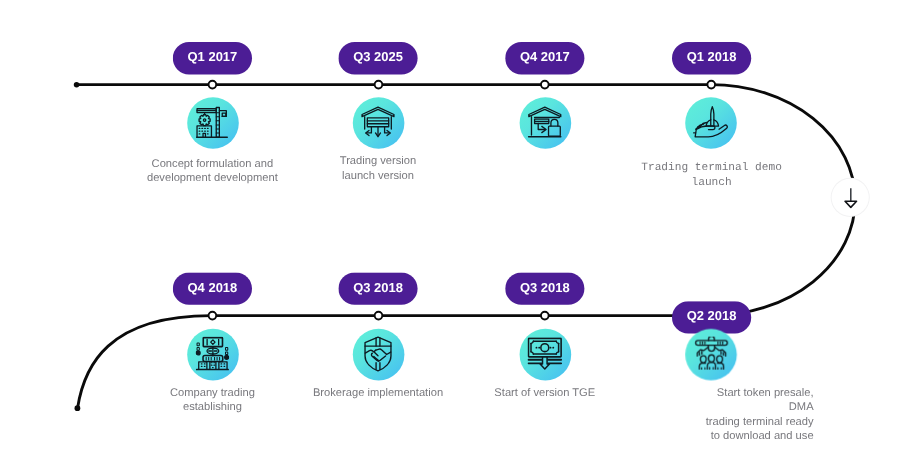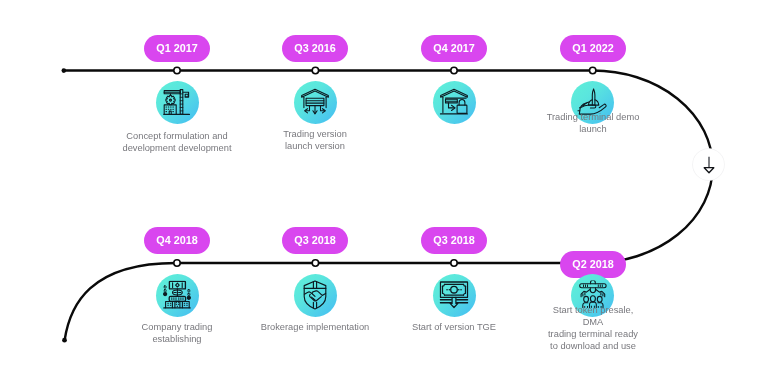--- a/index.html
+++ b/index.html
@@ -1,21 +1,21 @@
 <!DOCTYPE html>
 <html><head>
 <meta charset="utf-8">
 <title>Roadmap Timeline</title>
 <style>
   html,body{margin:0;padding:0;}
   body{width:768px;height:392px;background:#ffffff;font-family:"Liberation Sans",sans-serif;overflow:hidden;-webkit-font-smoothing:antialiased;}
   #stage{position:relative;width:768px;height:392px;transform:translateZ(0);}
   .track{position:absolute;left:0;top:0;width:768px;height:392px;overflow:visible;}
   .node{position:absolute;width:0;height:0;}
-  .pill{position:absolute;left:-33px;background:#d946ef;color:#ffffff;border-radius:13.5px;font-weight:bold;font-size:10.8px;width:66px;height:27px;display:flex;align-items:center;justify-content:center;padding-bottom:2px;box-sizing:border-box;letter-spacing:0px;white-space:nowrap;will-change:transform;}
+  .pill{position:absolute;left:-33px;background:#4c1d95;color:#ffffff;border-radius:13.5px;font-weight:bold;font-size:10.8px;width:66px;height:27px;display:flex;align-items:center;justify-content:center;padding-bottom:2px;box-sizing:border-box;letter-spacing:0px;white-space:nowrap;will-change:transform;}
   .icon-circle{position:absolute;left:-21.5px;width:43px;height:43px;border-radius:50%;
      background:linear-gradient(135deg,#5ff0d8 0%,#5ae5de 38%,#44bcf3 100%);}
   .icon-circle svg{position:absolute;left:50%;top:50%;transform:translate(-50%,-50%);}
   .caption{position:absolute;left:-85px;width:170px;color:#78787d;font-size:9.3px;line-height:11.9px;text-align:center;will-change:transform;}
   .flow-badge{position:absolute;left:693.2px;top:149.3px;width:31px;height:31px;border-radius:50%;background:#ffffff;
      box-shadow:0 0 0 0.8px #f2f2f3;display:flex;align-items:center;justify-content:center;}
 </style>
 </head>
 <body>
 
@@ -60,21 +60,21 @@
             </g> 
             <path d="M0.9 26.4 H26.4" stroke-width="1.25"></path> 
           </svg>
         </div>
         <div class="caption" style="top: 60px; text-align: center;">
           <div>Concept formulation and</div>
           <div>development development</div>
         </div>
       </div>
       <div class="node" style="left: 315.4px; top: 70.5px;">
-        <div class="pill" style="top: -36px;">Q3 2016</div>
+        <div class="pill" style="top: -36px;">Q3 2025</div>
         <div class="icon-circle" style="top: 10.1px;">
           <svg width="29" height="28" viewBox="0 0 29 28" fill="none" stroke="#0d1b22" stroke-width="1.1" stroke-linejoin="round" stroke-linecap="round"> 
             <path d="M1.2 7.4 L14.5 1.2 L27.8 7.4 V9.2 L14.5 3.1 L1.2 9.2 Z"></path> 
             <path d="M3.4 9.3 V19.6"></path> 
             <path d="M25.6 9.3 V19.6"></path> 
             <path d="M5.6 10.3 H23.4 V17.6 H5.6 Z"></path> 
             <path d="M5.6 12.7 H23.4 M5.6 15.1 H23.4"></path> 
             <path d="M9.0 17.6 V22.8 H5.2"></path> 
             <path d="M7.0 20.7 L4.2 22.8 L7.0 24.9"></path> 
             <path d="M20.0 17.6 V22.8 H23.8"></path> 
@@ -101,35 +101,35 @@
             <path d="M12.0 17.3 L15.6 19.9 L12.0 22.5"></path> 
             <path d="M19.6 17.1 V14.6 C19.6 12.7 20.9 11.5 22.5 11.5 C24.1 11.5 25.4 12.7 25.4 14.6 V17.1"></path> 
             <rect x="17.6" y="17.1" width="9.8" height="8.3" rx="0.7"></rect> 
             <path d="M1.0 25.9 H27.8" stroke-width="1.3"></path> 
           </svg>
         </div>
         <div class="caption" style="top: 58.2px;">
         </div>
       </div>
       <div class="node" style="left: 592.7px; top: 70.5px;">
-        <div class="pill" style="top: -36px;">Q1 2022</div>
+        <div class="pill" style="top: -36px;">Q1 2018</div>
         <div class="icon-circle" style="top: 10.1px;">
           <svg width="32" height="29" viewBox="0 0 32 29" fill="none" stroke="#0d1b22" stroke-width="1.1" stroke-linejoin="round" stroke-linecap="round"> 
             <path d="M16.6 1.4 C15.7 3.4 15.3 5.4 15.3 7.6 V17.6 H17.9 V7.6 C17.9 5.4 17.5 3.4 16.6 1.4 Z"></path> 
             <path d="M15.3 12.3 C13.2 13.0 11.7 14.9 11.4 17.6 H15.3"></path> 
             <path d="M17.9 12.3 C20.0 13.0 21.5 14.9 21.8 17.6 H17.9"></path> 
             <path d="M11.8 14.6 C9.9 14.8 8.0 15.8 6.8 17.4"></path> 
             <path d="M9.3 15.9 C7.3 16.1 5.5 17.0 4.3 18.5"></path> 
             <path d="M7.0 17.7 C5.3 18.0 3.8 18.9 2.8 20.1"></path> 
             <path d="M3.2 20.4 C5.9 18.6 9.4 17.5 12.4 17.5 H17.3 a1.5 1.5 0 0 1 0 3.0 H13.4"></path> 
             <path d="M3.2 20.4 L2.3 26.6 H13.2 C18.6 26.6 24.0 23.3 28.6 19.3 a1.45 1.45 0 0 0 -1.9 -2.2 L22.2 20.2"></path> 
             <path d="M1.0 23.2 H2.7"></path> 
           </svg>
         </div>
-        <div class="caption" style="top: 41px;">
+        <div class="caption" style="top: 63px; font-family: Liberation Mono, monospace;">
           <div>Trading terminal demo</div>
           <div>launch</div>
         </div>
       </div>
       <div class="node" style="left: 177px; top: 263px;">
         <div class="pill" style="top: -36px;">Q4 2018</div>
         <div class="icon-circle" style="top: 10.8px;">
           <svg width="28" height="29" viewBox="0 0 28 29" fill="none" stroke="#0d1b22" stroke-width="1.1" stroke-linejoin="round" stroke-linecap="round"> 
             <rect x="6.4" y="0.9" width="16.0" height="7.5" rx="0.5" stroke-width="1.35"></rect> 
             <path d="M14.4 2.7 L16.2 4.6 L14.4 6.5 L12.6 4.6 Z"></path> 
@@ -229,21 +229,21 @@
             <path d="M4.3 27.0 V24.6 a2.6 2.6 0 0 1 1.6 -2.4 h3.5"></path> 
             <ellipse cx="21.2" cy="18.8" rx="2.4" ry="2.9"></ellipse> 
             <path d="M24.5 27.0 V24.6 a2.6 2.6 0 0 0 -1.6 -2.4 h-3.5"></path> 
             <g stroke-width="0.95"> 
               <path d="M12.9 25.6 V27.0 M15.9 25.6 V27.0"></path> 
               <path d="M6.2 25.9 V27.0 M9.0 25.9 V27.0"></path> 
               <path d="M19.8 25.9 V27.0 M22.6 25.9 V27.0"></path> 
             </g> 
           </svg>
         </div>
-        <div class="caption" style="top: 42px;">
+        <div class="caption" style="top: 59px; text-align: right;">
           <div>Start token presale,</div>
           <div>DMA</div>
           <div>trading terminal ready</div>
           <div>to download and use</div>
         </div>
       </div>
     </div>
   <div class="flow-badge">
     <svg width="14" height="18" viewBox="0 0 14 18" fill="none">
       <path d="M7 0.8 V12.0" stroke="#33363c" stroke-width="1.25" stroke-linecap="butt"></path>

